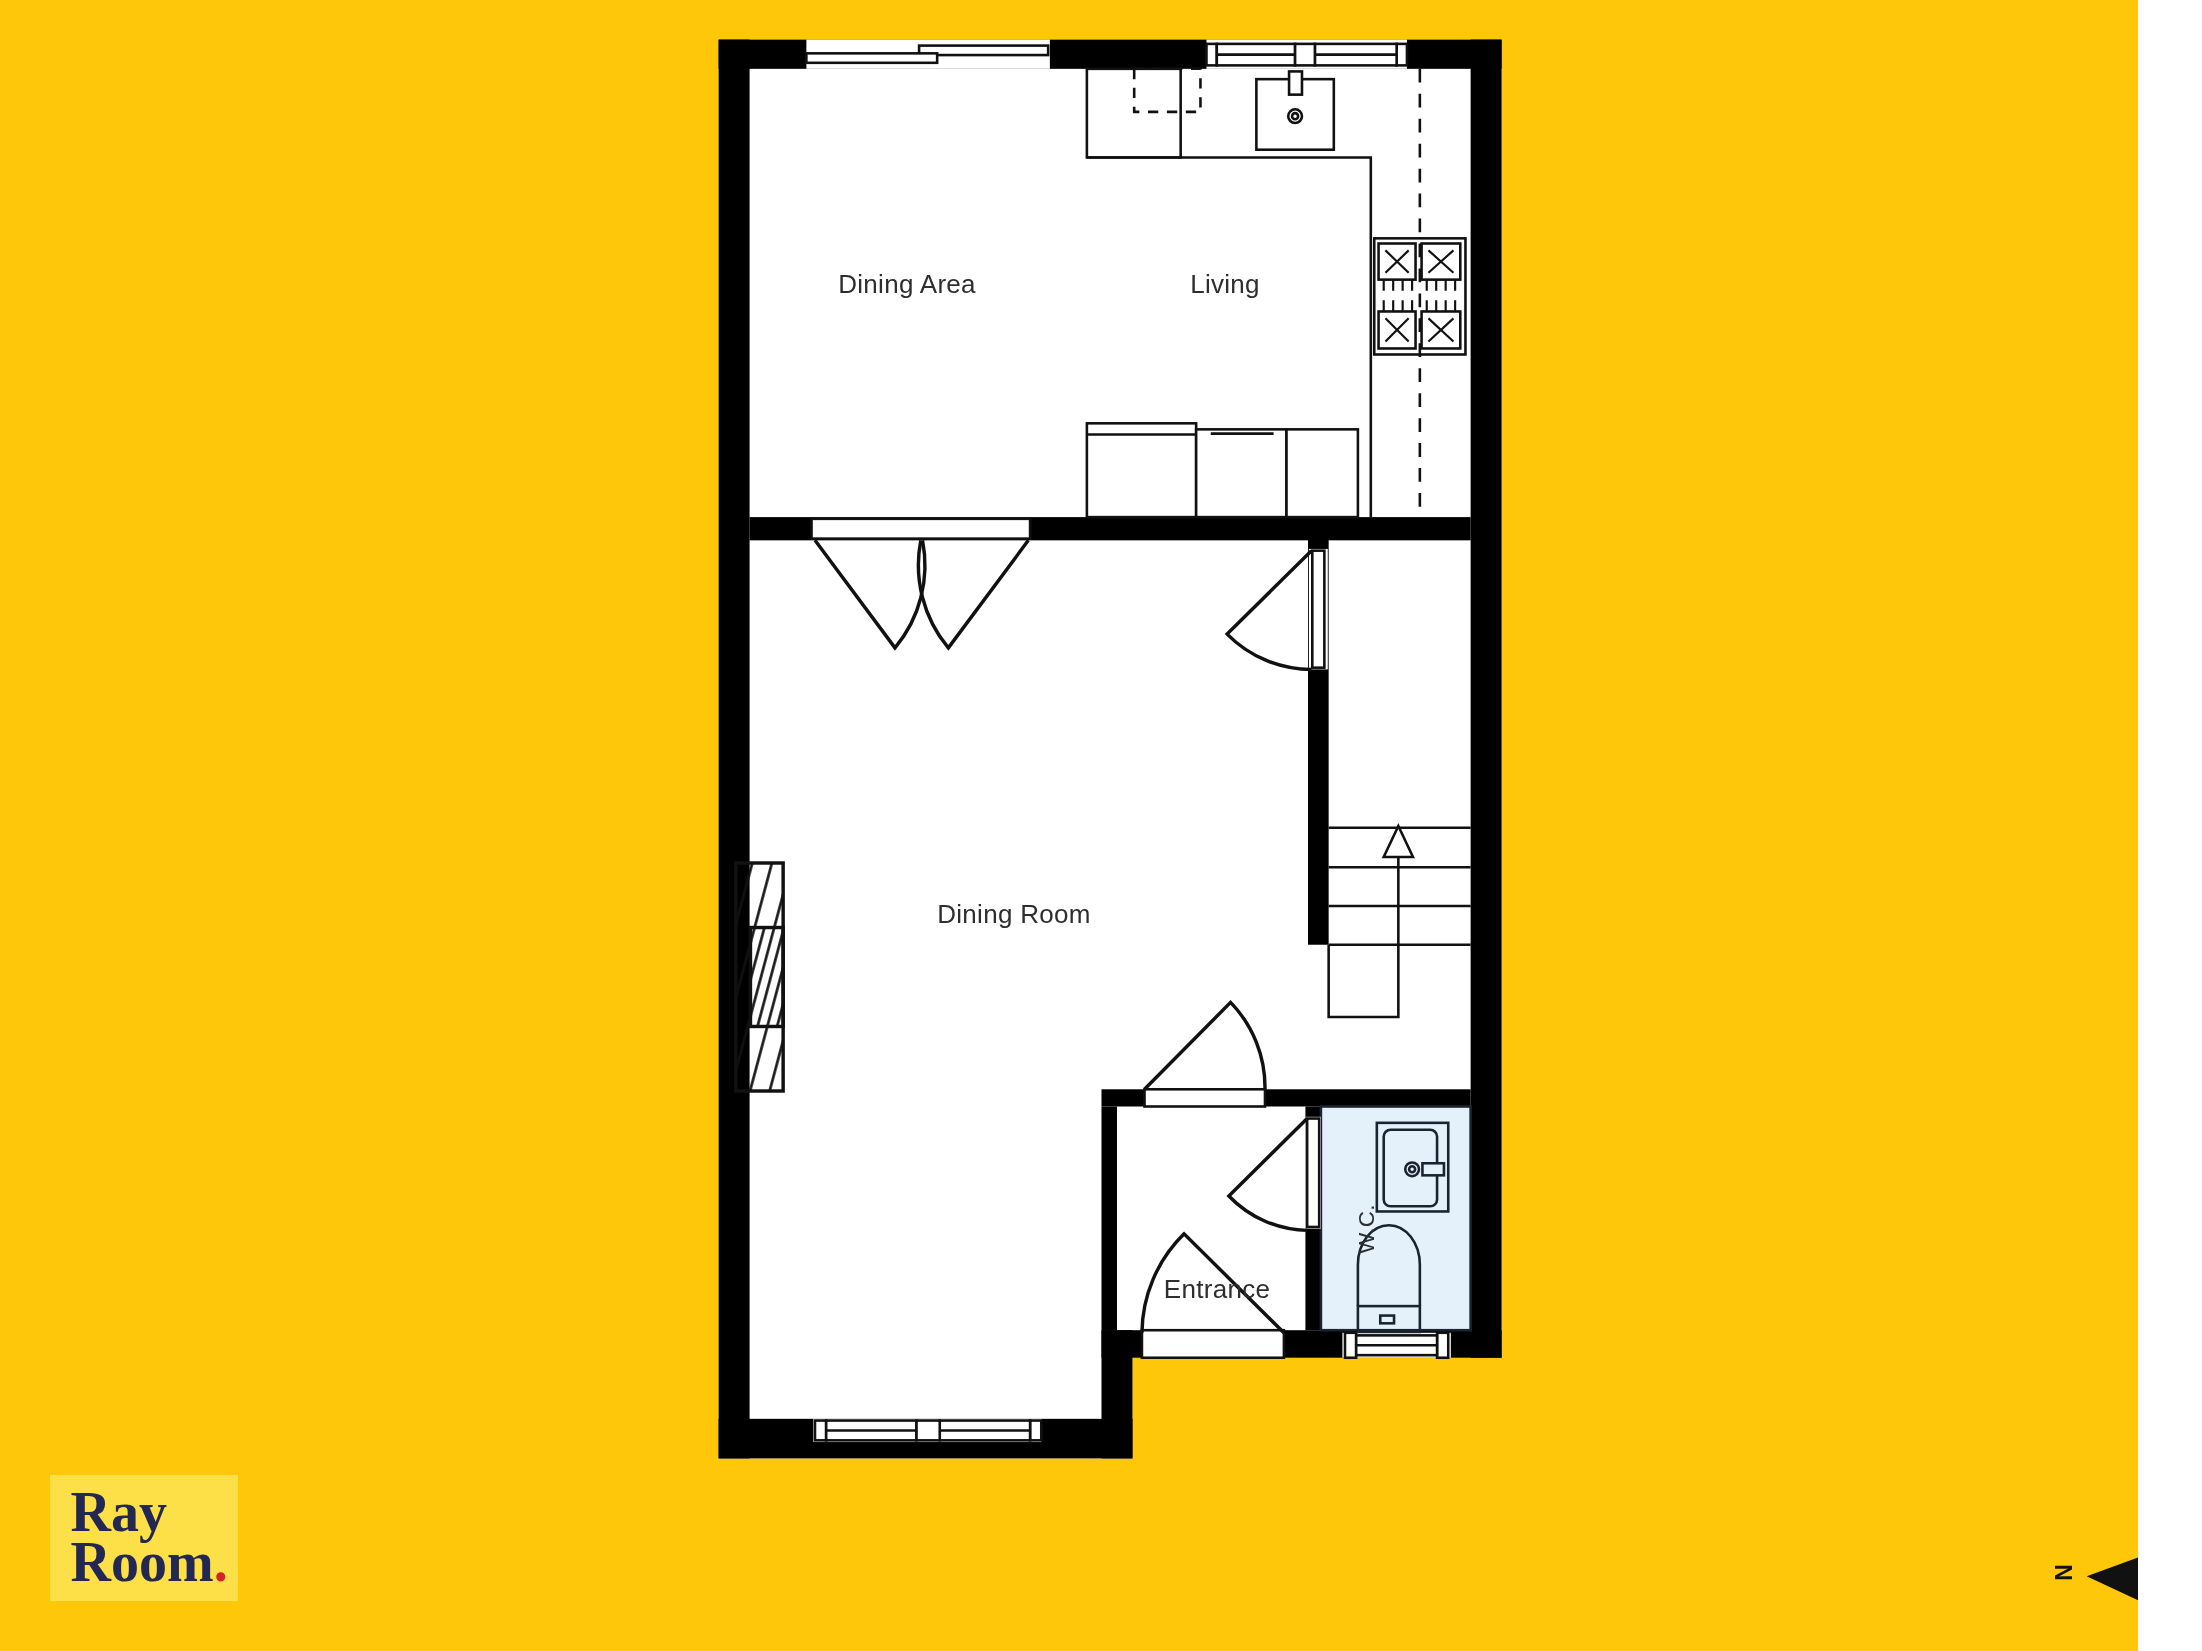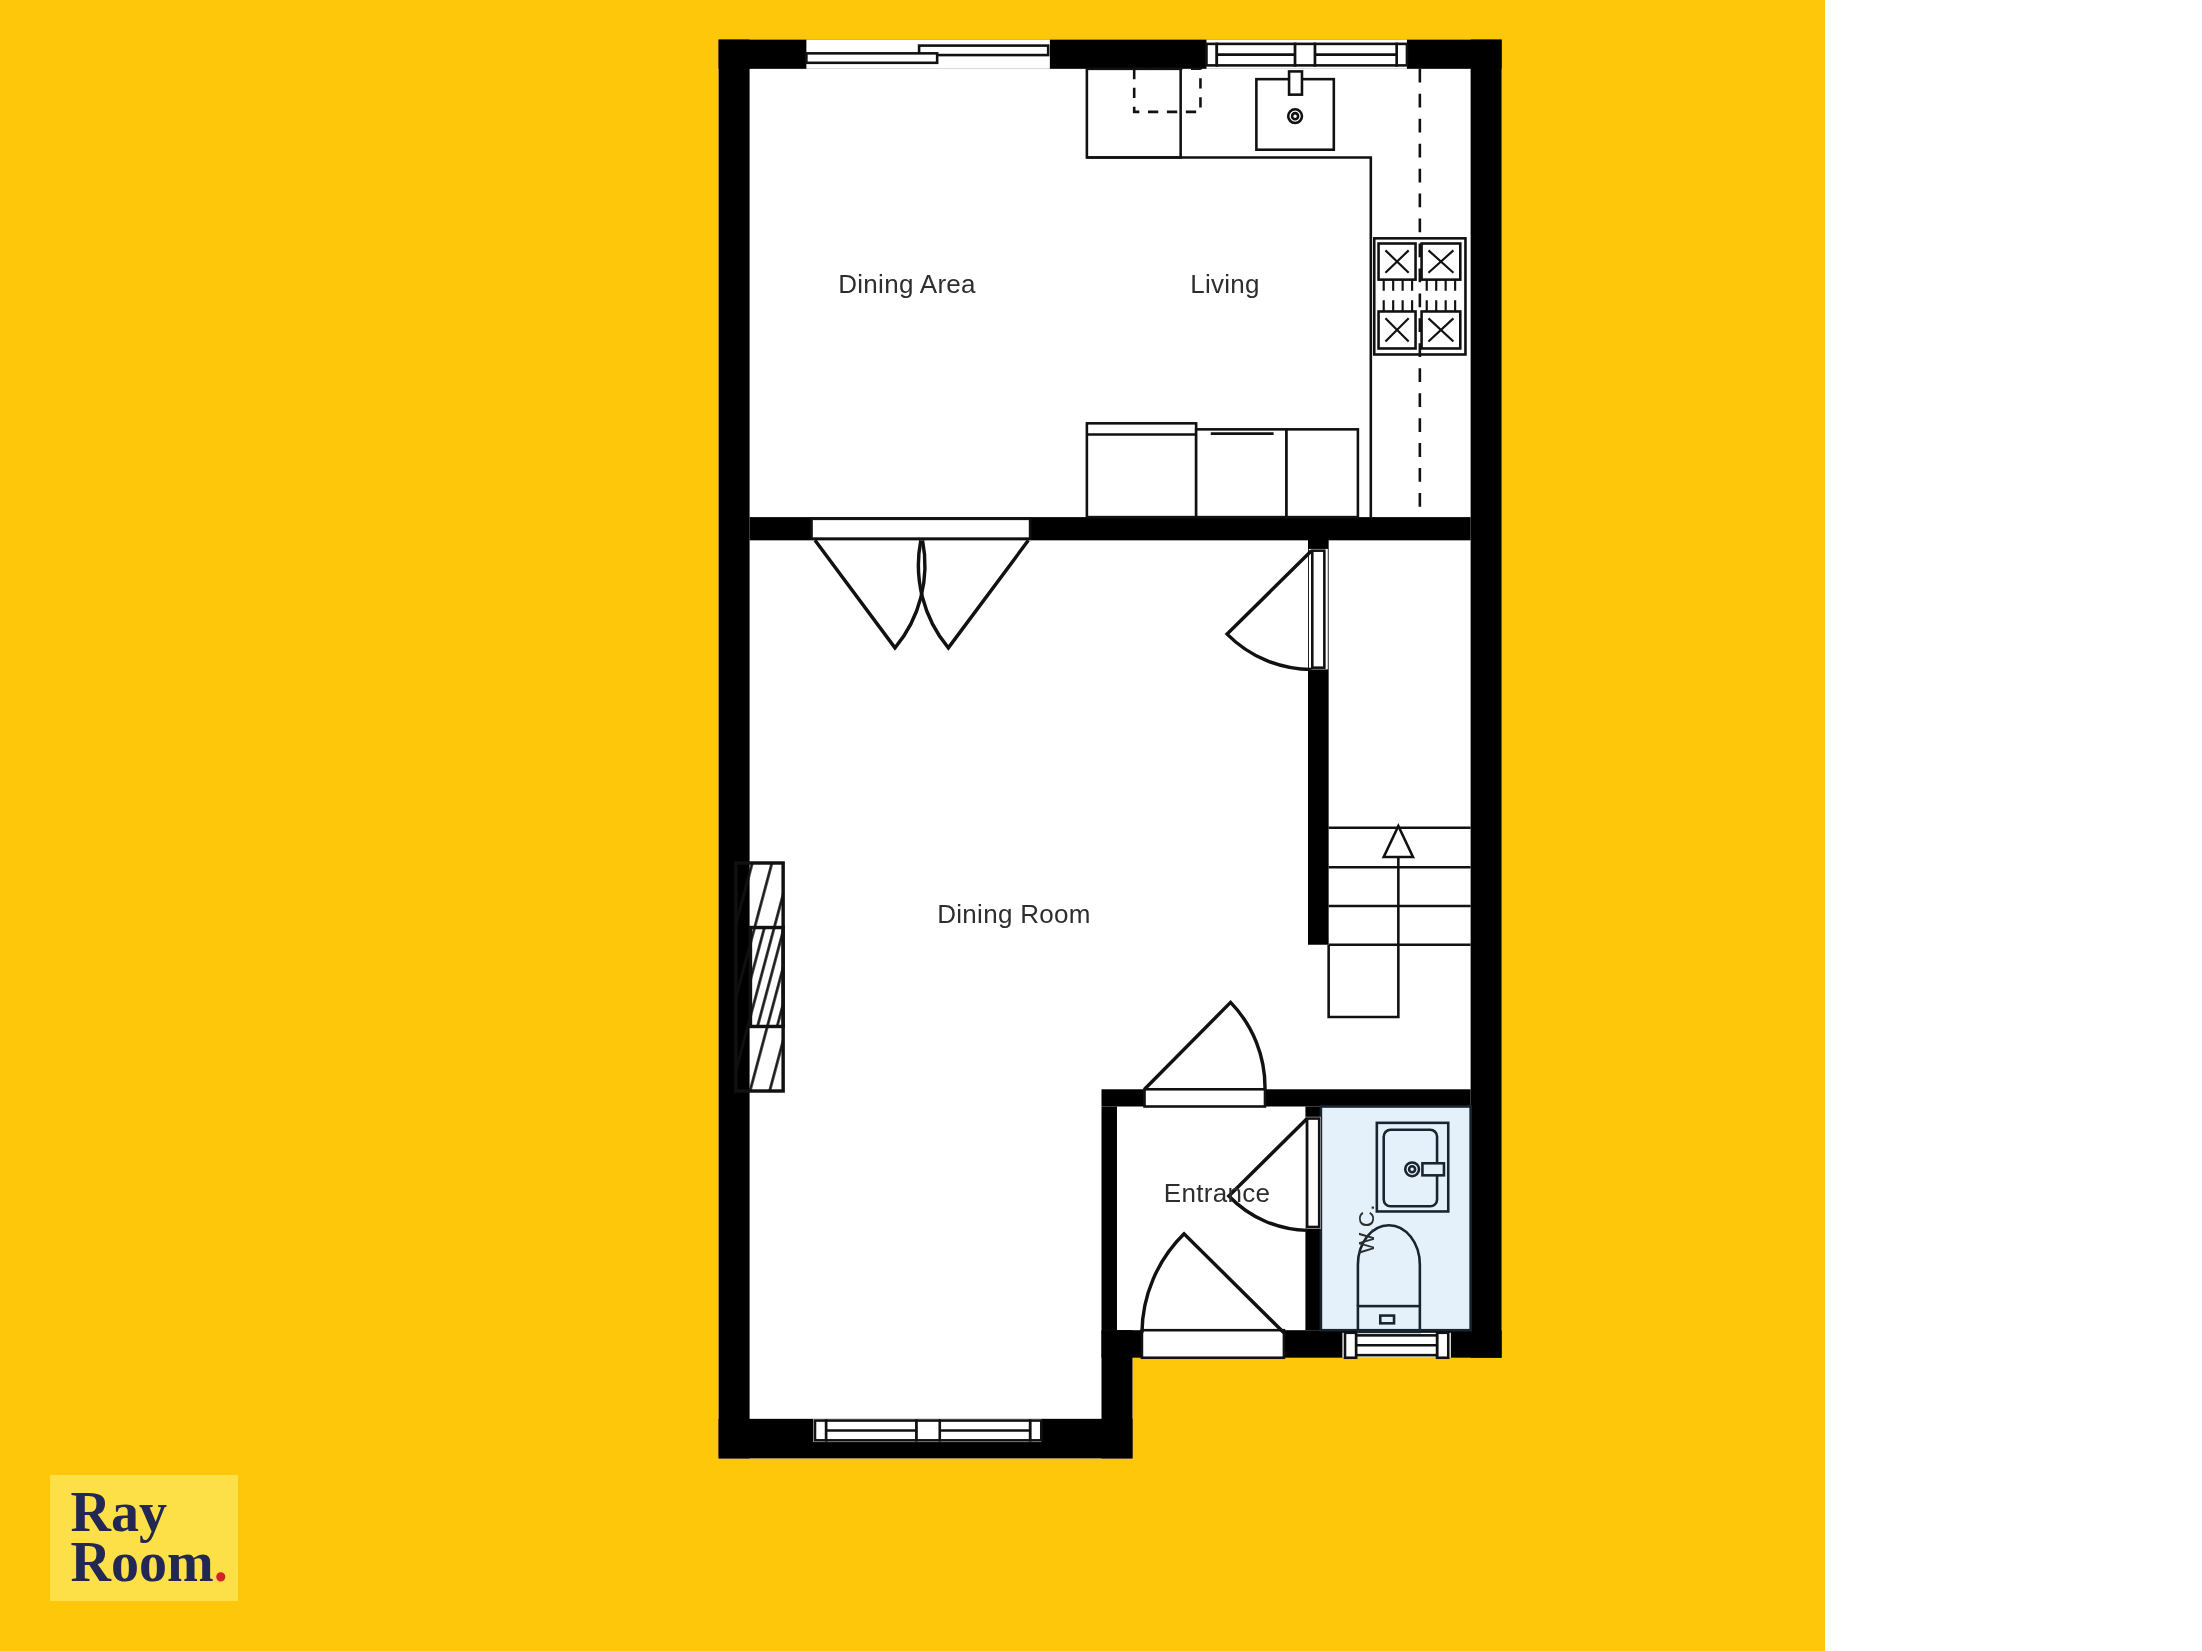--- a/index.html
+++ b/index.html
@@ -1,17 +1,17 @@
 <!DOCTYPE html>
 <html style="font-size:13.8px"><head>
 <meta charset="utf-8">
 <style>
   html,body{margin:0;padding:0;}
   body{width:2203px;height:1652px;font-family:"Liberation Sans",sans-serif;}
-  .canvas{position:relative;width:1825px;height:1652px;background:#FFC70A;overflow:hidden;}
+  .canvas{position:relative;width:2138px;height:1652px;background:#FFC70A;overflow:hidden;}
   svg.plan{position:absolute;left:0;top:0;}
   .room-label{
     position:absolute;transform:translate(-50%,-50%);
     font-size:26px;color:#2e2e2e;white-space:nowrap;letter-spacing:0.3px;
   }
   .room-label.wc{font-size:22.4px;transform:translate(-50%,-50%) rotate(-90deg);}
   .logo{
     position:absolute;left:50px;top:1475px;width:188px;height:126px;
     background:#fde047;box-sizing:border-box;padding:12px 0 0 20.6px;
     font-family:"Liberation Serif",serif;font-weight:700;font-size:56px;line-height:50px;
@@ -195,21 +195,21 @@
         <rect x="1604" y="1529" width="16" height="9"></rect>
       </g>
     </g>
 
     <polygon points="2425,1832 2502,1804 2489,1836 2502,1868" fill="#111"></polygon>
   </svg>
 
   <div class="room-label" style="left:907px;top:284px">Dining Area</div>
   <div class="room-label" style="left:1225px;top:284px">Living</div>
   <div class="room-label" style="left:1014px;top:914px">Dining Room</div>
-  <div class="room-label" style="left:1217px;top:1193px">Entrance</div>
+  <div class="room-label" style="left:1217px;top:1289px">Entrance</div>
   <div class="room-label wc" style="left:1367px;top:1229px">W.C.</div>
 
   <div class="logo">
     <div>Ray</div>
     <div><span>Room</span><span class="dot">.</span></div>
   </div>
 
 
   <div class="north-n">N</div>
 

